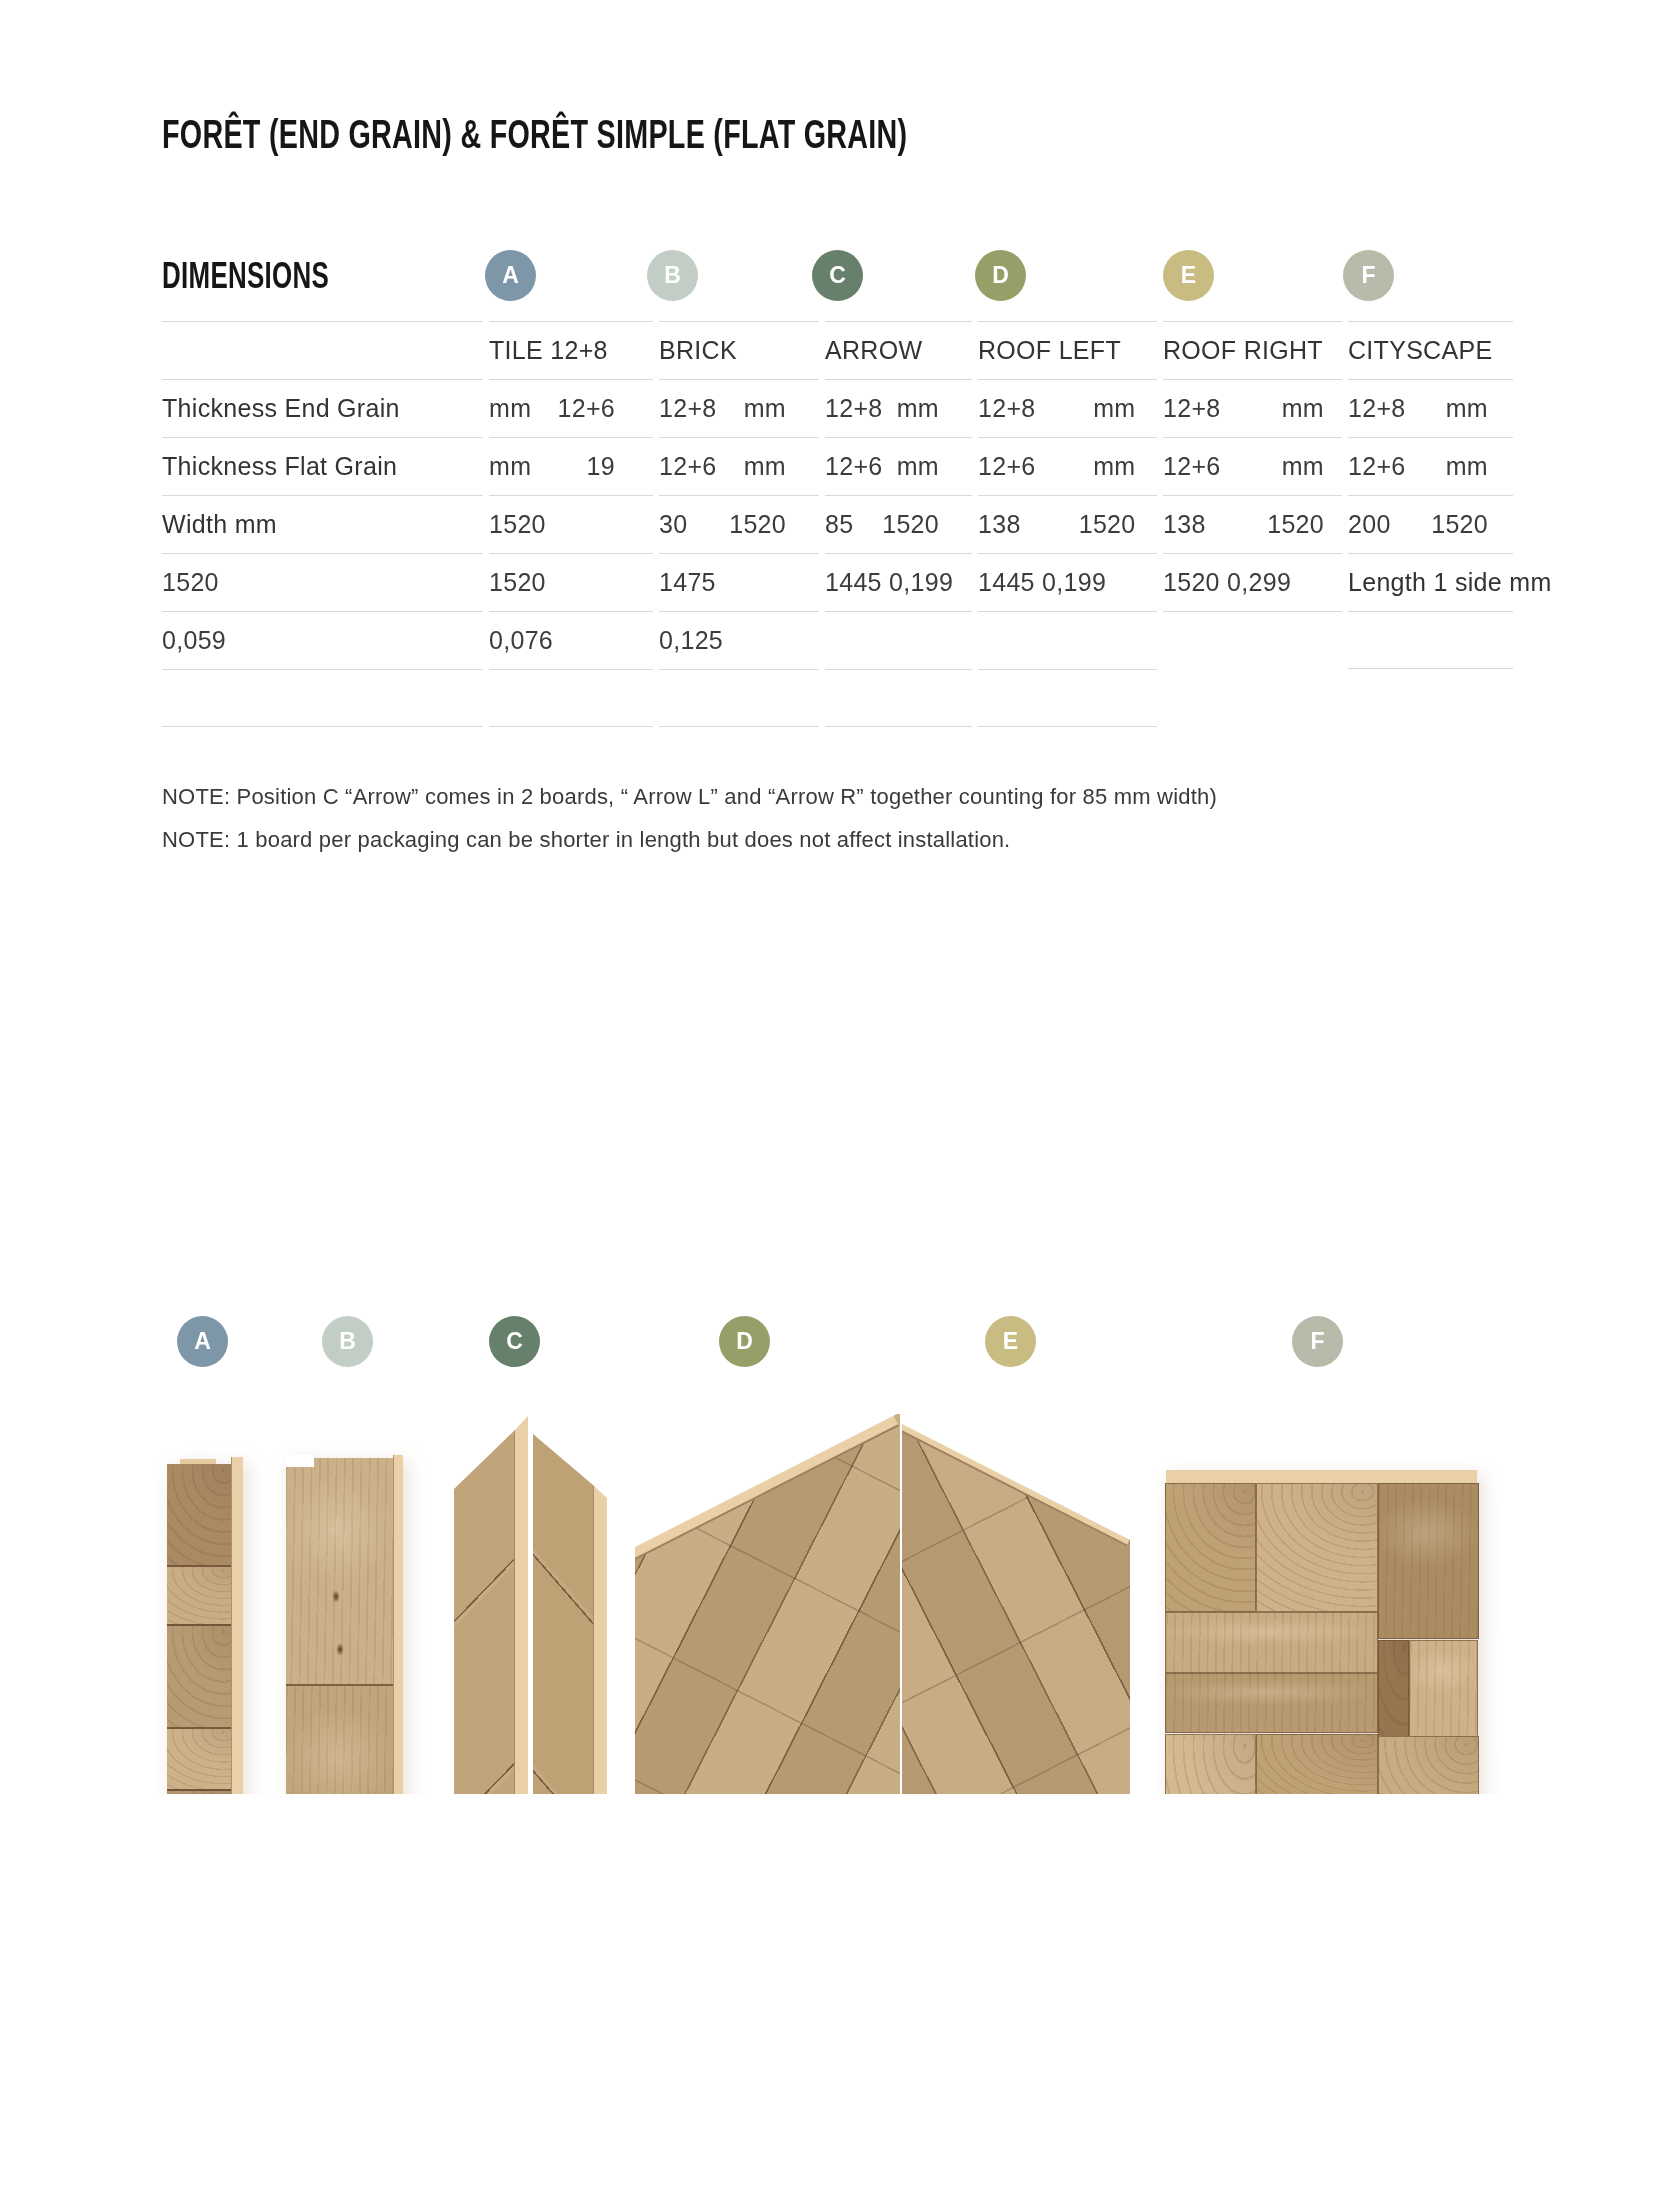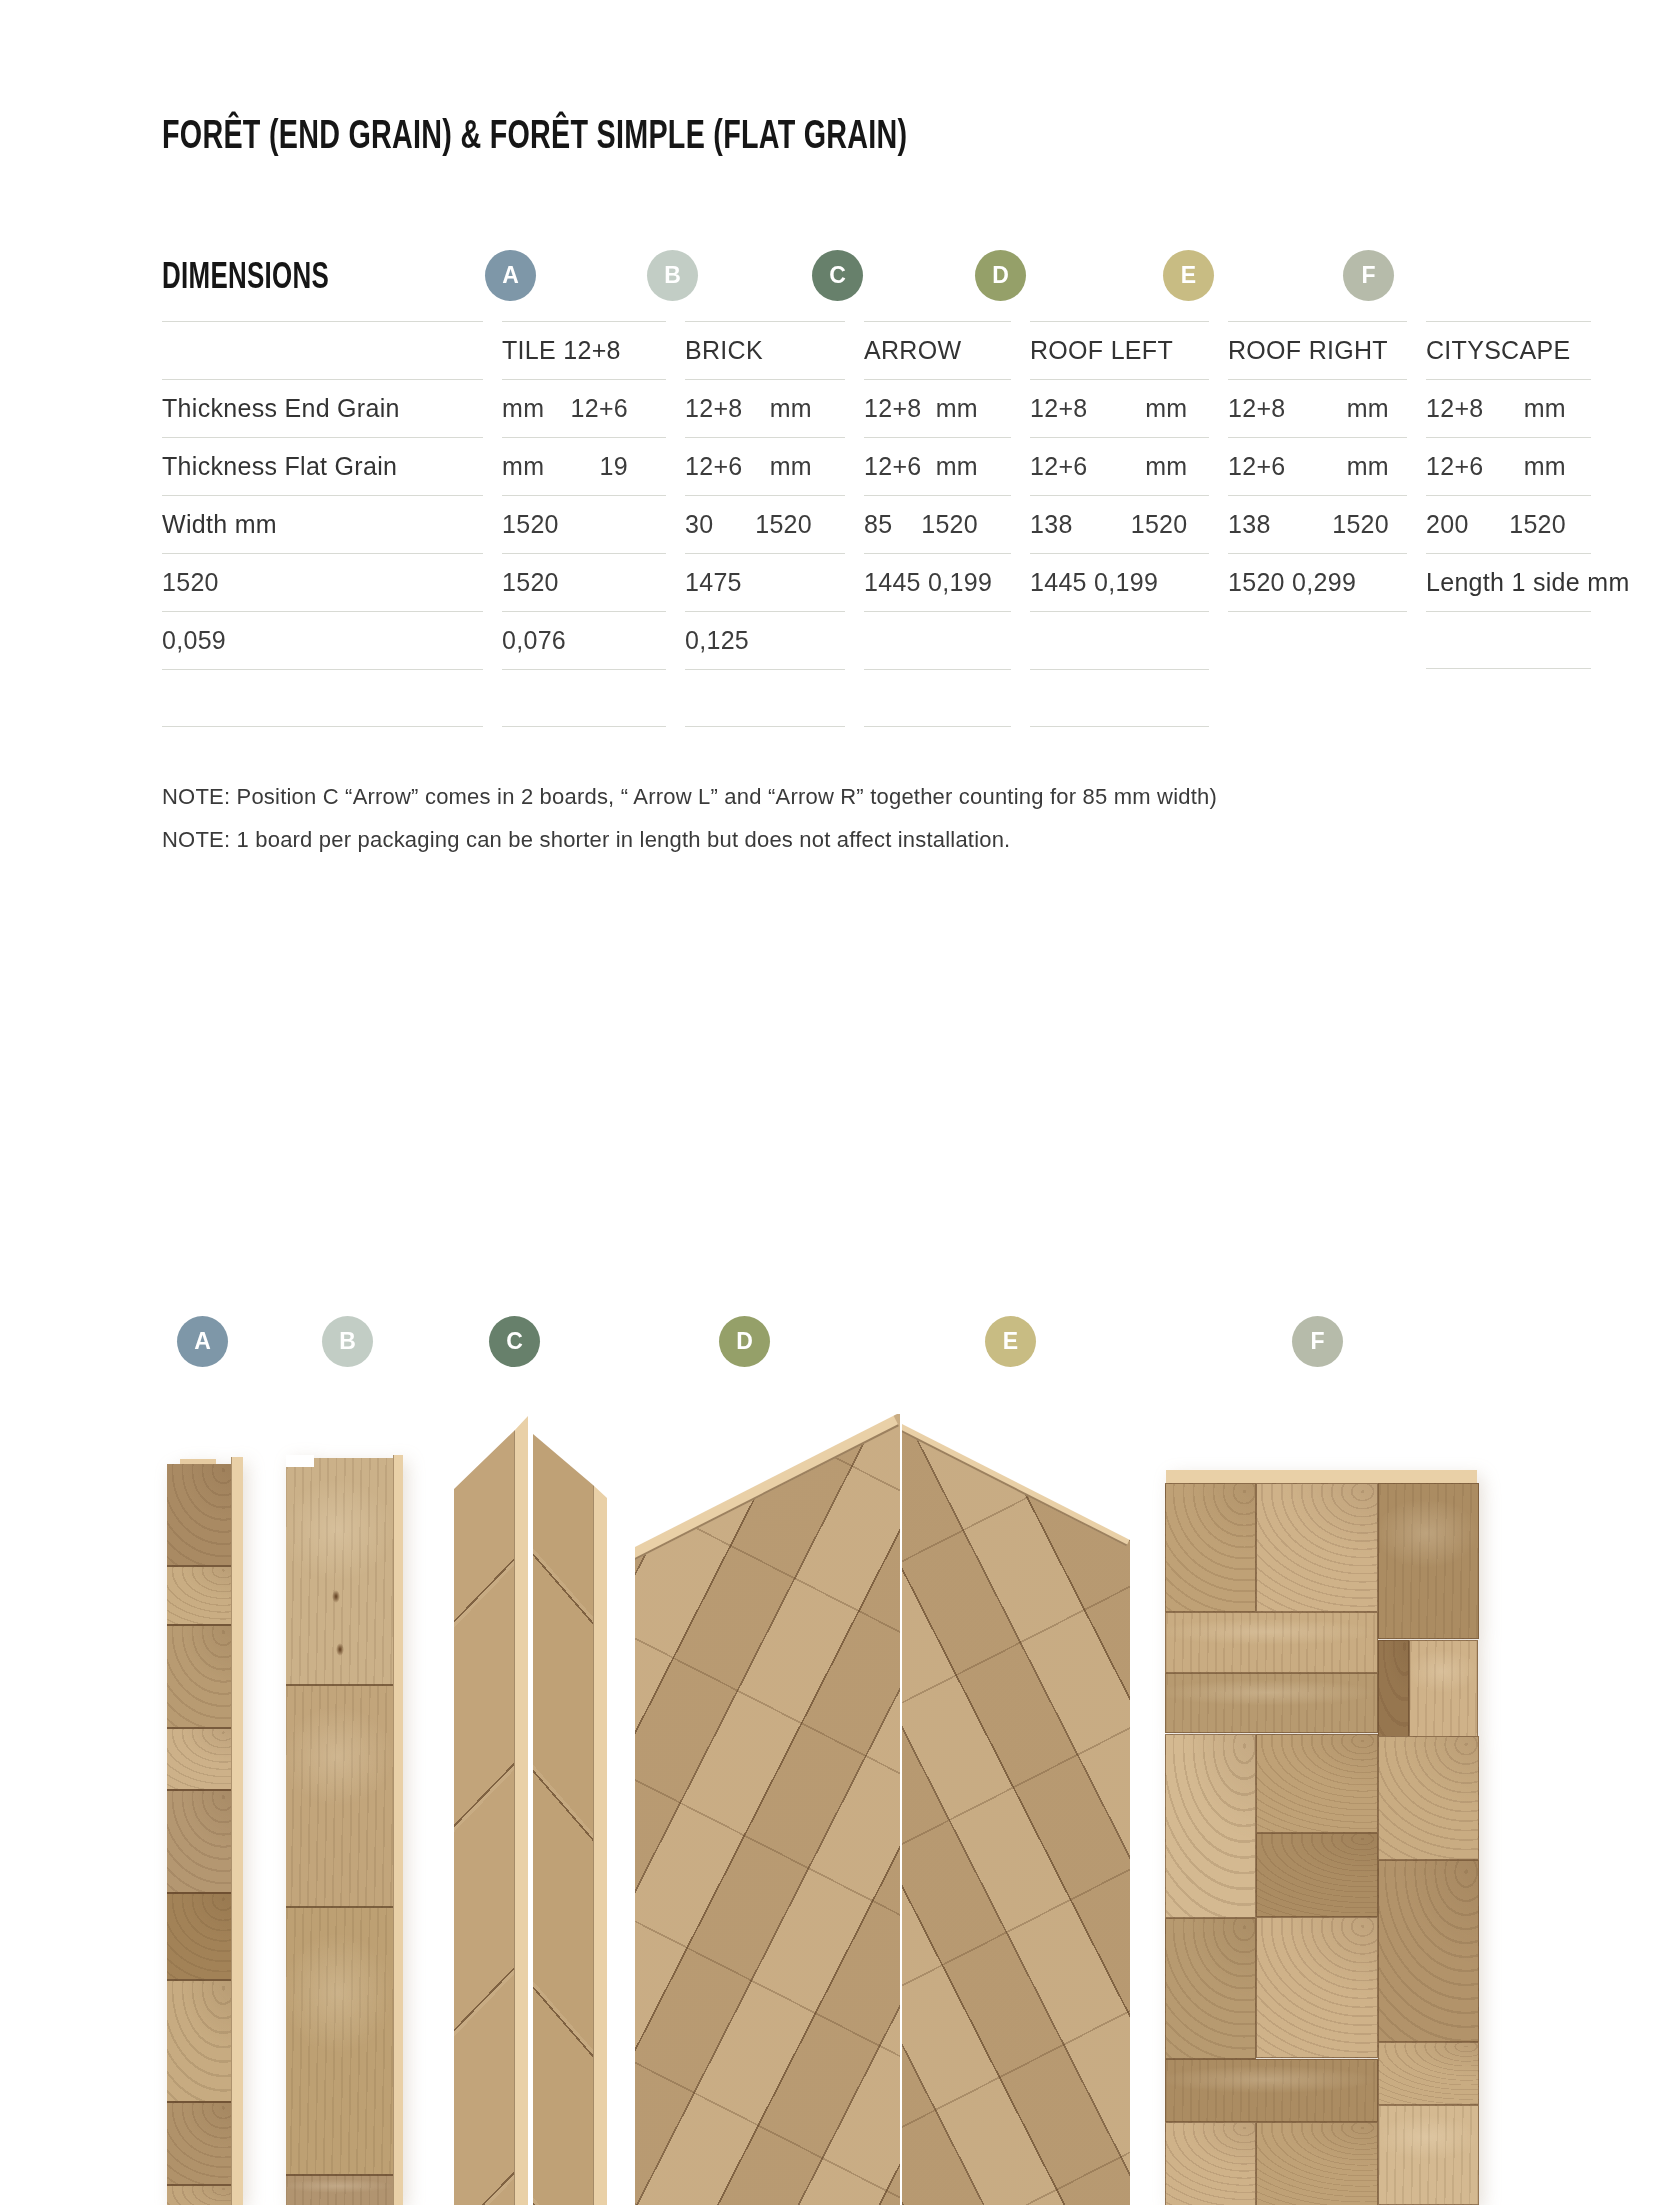--- a/index.html
+++ b/index.html
@@ -1,36 +1,36 @@
 <!DOCTYPE html>
 <html style="font-size:13.2px"><head>
 <meta charset="utf-8">
 <style>
   html,body{margin:0;padding:0;background:#ffffff;}
-  .page{position:relative;width:1654px;height:2205px;background:#fff;overflow:hidden;
+  .page{position:relative;width:1654px;height:1794px;background:#fff;overflow:hidden;
         font-family:"Liberation Sans", sans-serif;color:#3c3c3c;}
 
   
   .title{position:absolute;left:162px;top:111px;font-size:41px;font-weight:700;color:#161616;
          letter-spacing:0.4px;white-space:nowrap;transform:scaleX(.70);transform-origin:0 50%;margin:0;}
   .dims-heading{position:absolute;left:162px;top:255px;font-size:36px;font-weight:700;color:#161616;
          letter-spacing:0.4px;white-space:nowrap;transform:scaleX(.72);transform-origin:0 50%;}
 
   
   .circle{position:absolute;width:51px;height:51px;border-radius:50%;display:flex;align-items:center;
           justify-content:center;color:#fff;font-size:23px;font-weight:700;}
   .tc{top:250px}
   .tc0{left:485px}.tc1{left:647px}.tc2{left:812px}.tc3{left:975px}.tc4{left:1163px}.tc5{left:1343px}
   .bc{top:1316px}
   .bc0{left:177px}.bc1{left:322px}.bc2{left:489px}.bc3{left:719px}.bc4{left:985px}.bc5{left:1292px}
 
   
   .dim-table{position:absolute;left:162px;top:321px;display:grid;
              grid-template-columns:321px 164px 160px 147px 179px 179px 165px;
-             column-gap:19px;grid-auto-rows:58px;}
+             column-gap:6px;grid-auto-rows:58px;}
   .cell{border-top:1.7px solid #d8dad4;display:flex;align-items:center;justify-content:space-between;
         font-size:25px;letter-spacing:0.3px;color:#3c3c3c;white-space:nowrap;}
   .cell.lastrow{border-bottom:1.7px solid #d8dad4;}
   .cell.head{justify-content:flex-start;color:#333;}
   .cell .rv{text-align:right;}
   .pad0{padding-right:38px}.pad1{padding-right:33px}.pad2{padding-right:33px}
   .pad3{padding-right:21.5px}.pad4{padding-right:18px}.pad5{padding-right:25px}
 
   
   .notes{position:absolute;left:162px;top:784px;}

